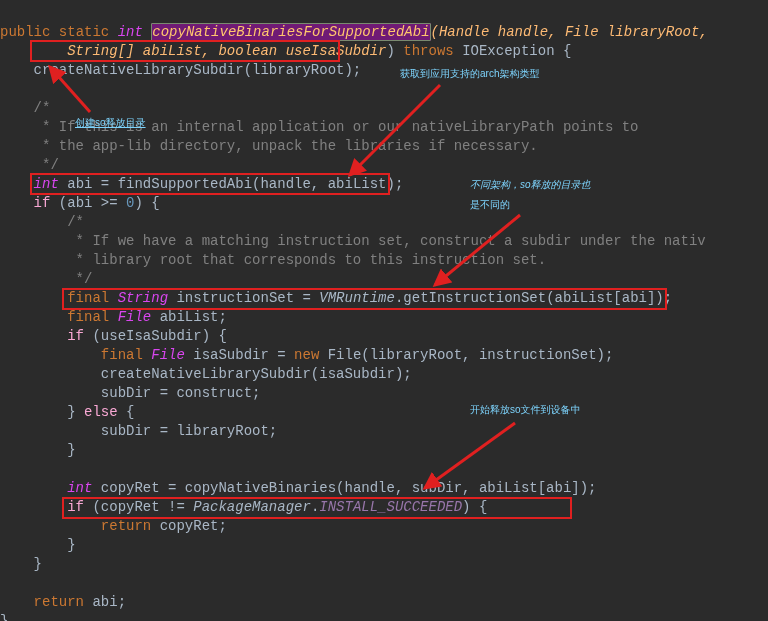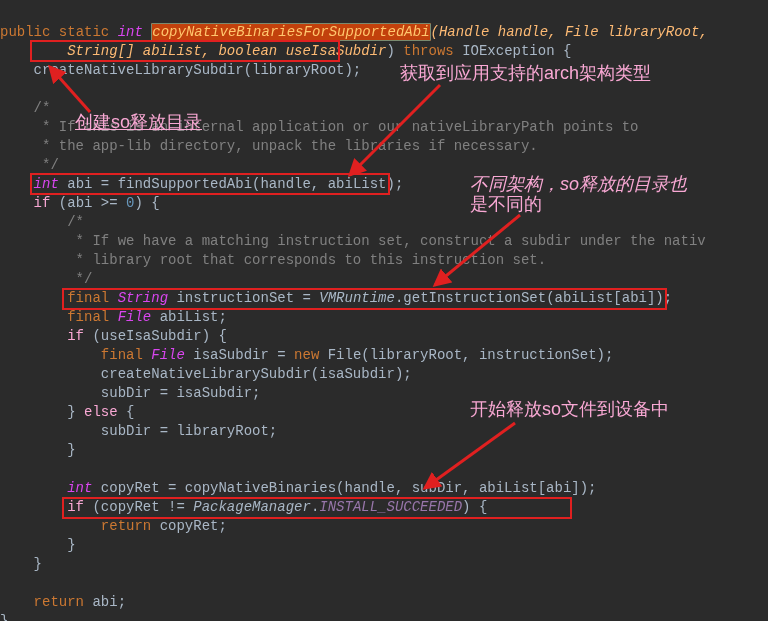--- a/index.html
+++ b/index.html
@@ -23,33 +23,33 @@
   }
   .kw    { color: #cc7832; }
   .kwn   { color: #f9a8d4; }
   .type  { color: #d946ef; font-style: italic; }
   .fname { color: #ffc66d; font-style: italic; }
   .param { color: #fdba74; font-style: italic; }
   .cls   { color: #a9b7c6; }
   .punc  { color: #a9b7c6; }
   .cmt   { color: #808080; }
   .const { color: #9876aa; font-style: italic; }
-  .sel   { background: #c2410c; border: 1px solid #7a8a6f; border-radius:1px; padding:0 0; }
+  .sel   { background: #701a75; border: 1px solid #7a8a6f; border-radius:1px; padding:0 0; }
 
   .redbox {
     position: absolute;
     border: 2px solid #e02020;
     box-sizing: border-box;
     pointer-events: none;
   }
   .ann {
     position: absolute;
-    color: #f9a8d4;
+    color: #7dd3fc;
     font-family: "Microsoft YaHei", "SimSun", sans-serif;
-    font-size: 18px;
+    font-size: 10px;
     font-weight: 500;
     white-space: nowrap;
   }
   svg.arrow {
     position: absolute;
     overflow: visible;
     pointer-events: none;
   }
 </style>
 </head>
@@ -68,21 +68,21 @@
     <span class="kwn">if</span><span> (abi &gt;= <span style="color:#6897bb">0</span>) {</span>
         <span class="cmt">/*</span>
         <span class="cmt"> * If we have a matching instruction set, construct a subdir under the nativ</span>
         <span class="cmt"> * library root that corresponds to this instruction set.</span>
         <span class="cmt"> */</span>
         <span class="kw">final</span> <span class="type">String</span><span> instructionSet = </span><span class="cls" style="font-style:italic">VMRuntime</span><span>.getInstructionSet(abiList[abi]);</span>
         <span class="kw">final</span> <span class="type">File</span><span> abiList;</span>
         <span class="kwn">if</span><span> (useIsaSubdir) {</span>
             <span class="kw">final</span> <span class="type">File</span><span> isaSubdir = </span><span class="kw">new</span><span> File(libraryRoot, instructionSet);</span>
             <span>createNativeLibrarySubdir(isaSubdir);</span>
-            <span>subDir = isaSubdir;</span>
+            <span>subDir = construct;</span>
         <span>} </span><span class="kwn">else</span><span> {</span>
             <span>subDir = libraryRoot;</span>
         <span>}</span>
 
         <span class="type">int</span><span> copyRet = copyNativeBinaries(handle, subDir, abiList[abi]);</span>
         <span class="kwn">if</span><span> (copyRet != </span><span class="cls" style="font-style:italic">PackageManager</span><span>.</span><span class="const">INSTALL_SUCCEEDED</span><span>) {</span>
             <span class="kw">return</span><span> copyRet;</span>
         <span>}</span>
     <span>}</span>
 

